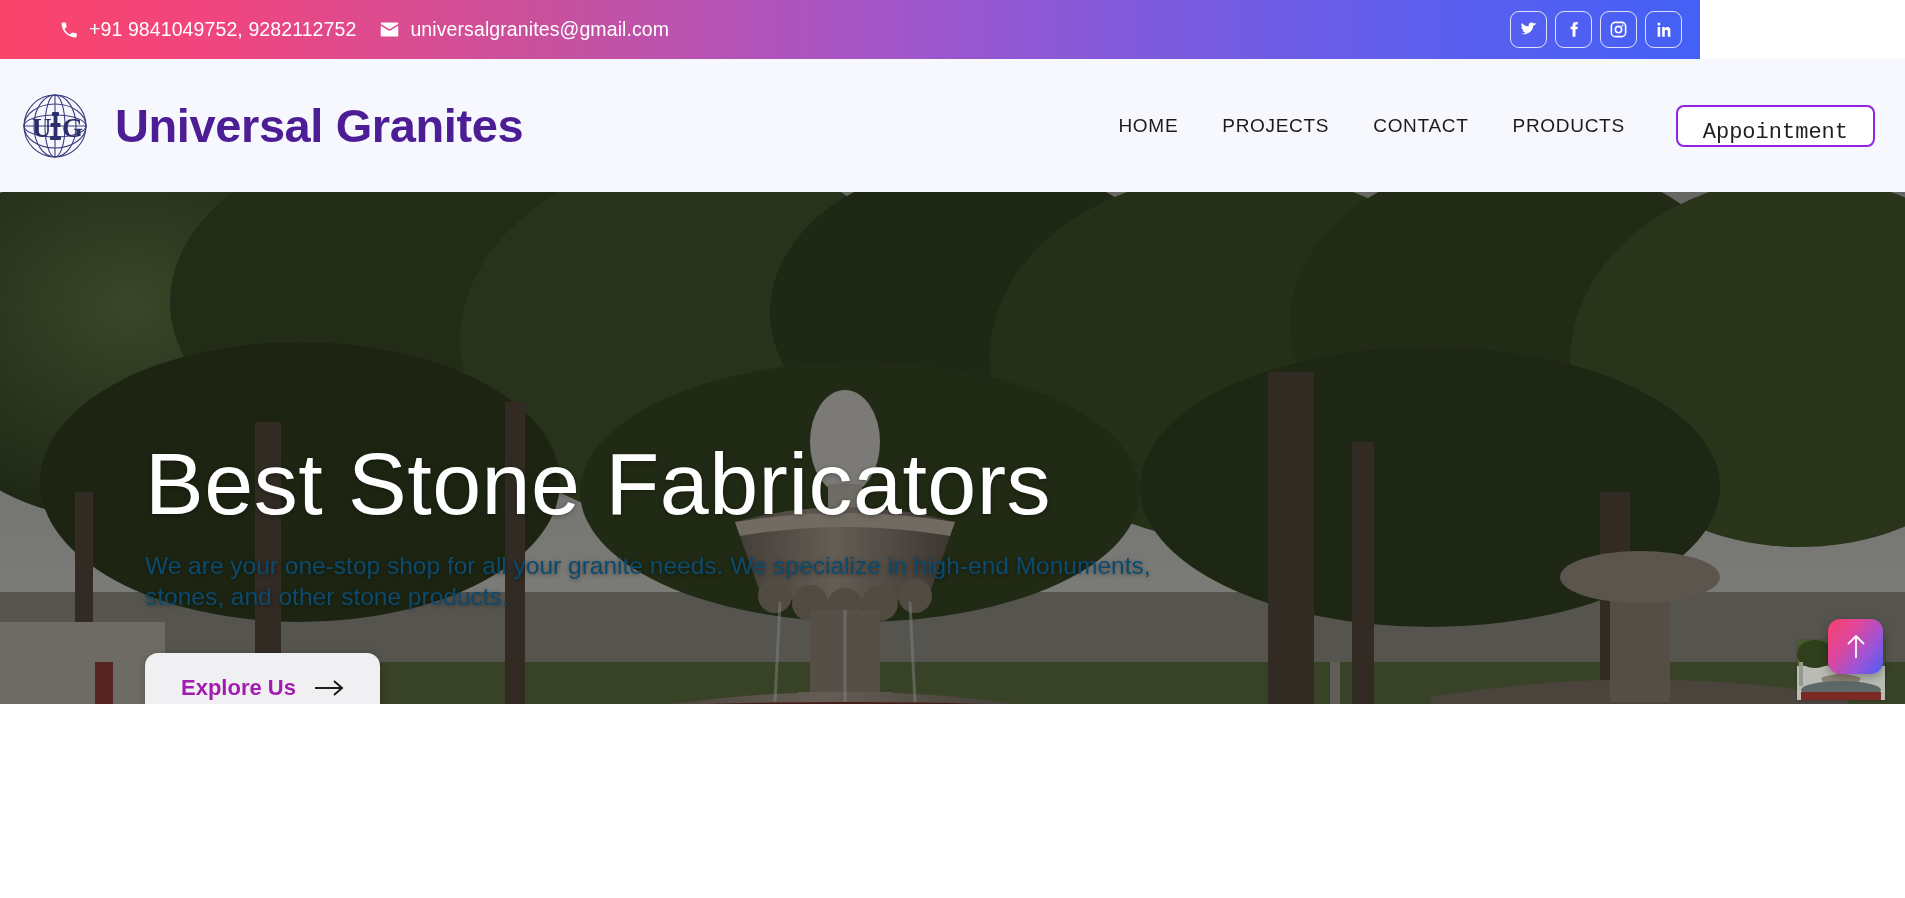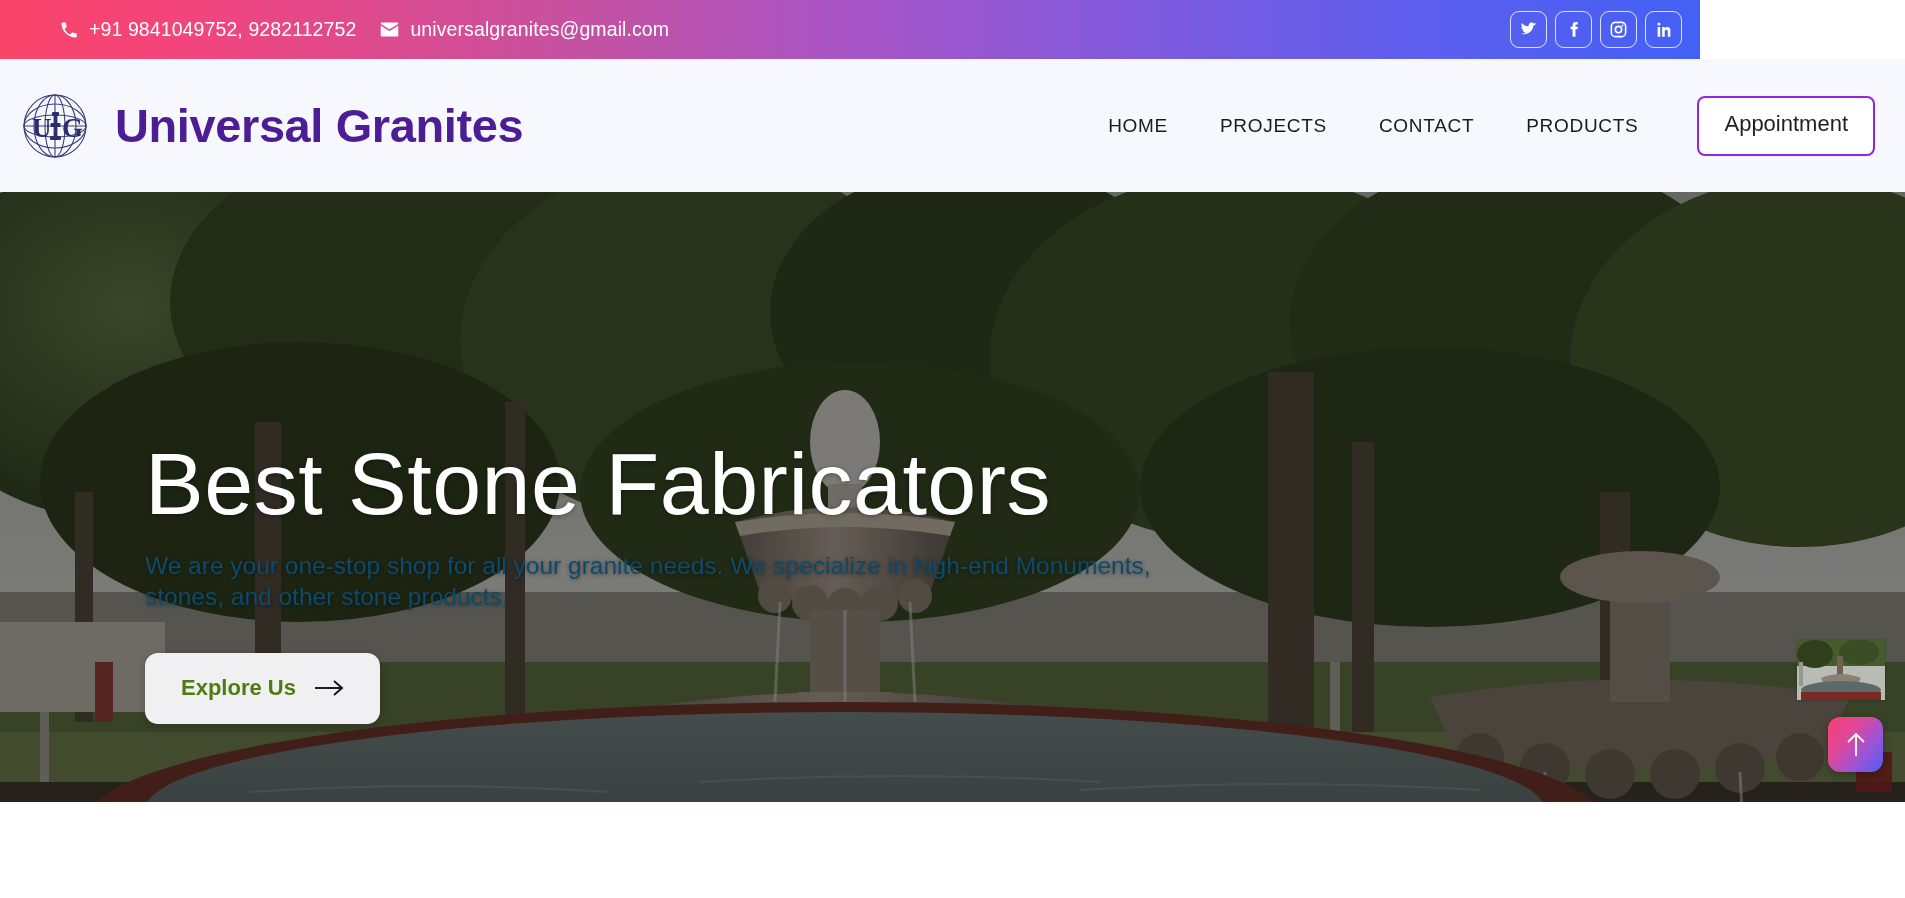--- a/index.html
+++ b/index.html
@@ -96,49 +96,49 @@
     color: #4c1d95;
     letter-spacing: -0.4px;
     white-space: nowrap;
   }
 
   .nav {
     position: absolute;
     right: 30px;
     display: flex;
     align-items: center;
-    gap: 12px;
+    gap: 4px;
   }
   .nav-link {
     color: #1b1b1b;
     font-size: 19px;
     letter-spacing: 0.7px;
     padding: 0 20px;
     text-decoration: none;
     cursor: pointer;
     white-space: nowrap;
   }
   .appointment-btn {
     margin-left: 27px;
-    padding: 13px 25px 17px;
+    padding: 13px 25px 0;
     border: 2px solid #9424e0;
     border-radius: 8px;
     background: #ffffff;
     color: #1f1f1f;
     font-size: 22px;
     cursor: pointer;
     white-space: nowrap;
-    font-family: Liberation Sans, sans-serif;
+    font-family: Liberation Mono, monospace;
   }
 
   
   .hero {
     position: absolute;
     left: 0; top: 192px;
-    width: 1905px; height: 610px;
+    width: 1905px; height: 512px;
     overflow: hidden;
     z-index: 10;
   }
   .hero-scene { position: absolute; inset: 0; }
   .hero-overlay {
     position: absolute; inset: 0;
     background: rgba(10,10,10,0.42);
     z-index: 6;
   }
   .hero-content {
@@ -164,21 +164,21 @@
     line-height: 1.28;
     max-width: 1040px;
     text-shadow: 0 1px 4px rgba(0,0,0,0.45);
   }
   .explore-btn {
     margin-top: 40px;
     display: inline-flex;
     align-items: center;
     gap: 18px;
     background: #f0eff1;
-    color: #4d7c0f;
+    color: #a21caf;
     border: none;
     border-radius: 13px;
     padding: 22px 36px 23px;
     font-size: 22px;
     font-weight: 700;
     cursor: pointer;
     font-family: "Liberation Sans", sans-serif;
     box-shadow: 0 2px 8px rgba(0,0,0,0.22);
   }
   .explore-btn svg { display: block; }

